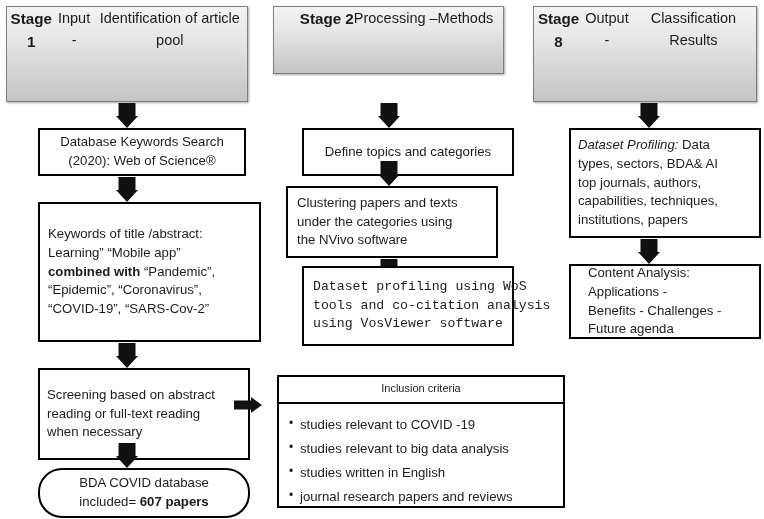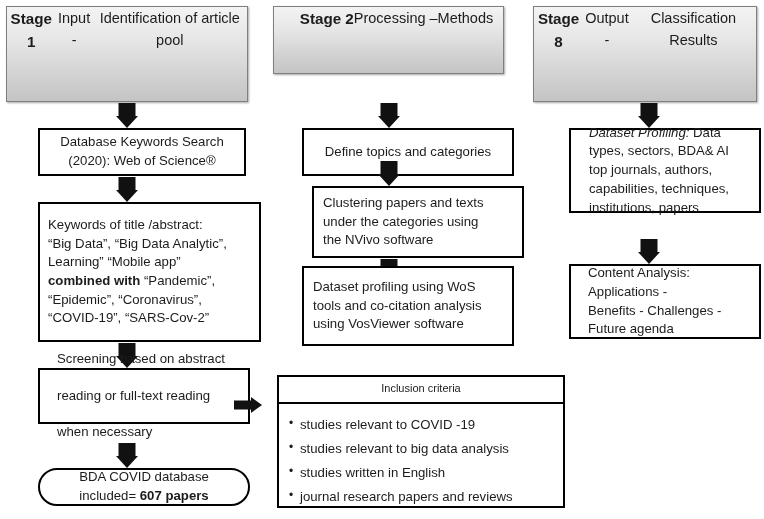--- a/index.html
+++ b/index.html
@@ -151,49 +151,48 @@
     <span class="ln">(2020): Web of Science®</span>
   </div>
 
   <div class="arrow-down" style="left:127px; top:177px; width:0; height:26px;">
     <div class="shaft" style="top:0; width:17px; height:14px;"></div>
     <div class="head" style="top:13px;"></div>
   </div>
 
   <div class="box left" style="left:22px; top:202px; width:223px; height:140px; padding:5px 8px;">
     <span class="ln">Keywords of title /abstract:</span>
-    <span class="ln">“Big Data”,  “Big Data Analytic”,</span>
     <span class="ln">Learning” “Mobile app”</span>
     <span class="ln"><b class="bold">combined with</b><span> “Pandemic”,</span></span>
     <span class="ln">“Epidemic”, “Coronavirus”,</span>
     <span class="ln">“COVID-19”, “SARS-Cov-2”</span>
   </div>
 
   <div class="arrow-down" style="left:127px; top:343px; width:0; height:26px;">
     <div class="shaft" style="top:0; width:17px; height:14px;"></div>
     <div class="head" style="top:13px;"></div>
   </div>
 
-  <div class="box left" style="left:22px; top:368px; width:212px; height:56px; padding:5px 17px;gap:18px;">
+  <div class="box left" style="left:22px; top:368px; width:212px; height:92px; padding:5px 7px;">
     <span class="ln">Screening based on abstract</span>
     <span class="ln">reading or full-text reading</span>
     <span class="ln">when necessary</span>
   </div>
 
   <div class="arrow-right" style="left:234px; top:397px; width:28px; height:16px;">
     <div class="shaft-h" style="left:0; width:19px; height:9px;"></div>
     <div class="head-h" style="left:17px;"></div>
   </div>
 
   <div class="arrow-down" style="left:127px; top:443px; width:0; height:26px;">
     <div class="shaft" style="top:0; width:17px; height:14px;"></div>
     <div class="head" style="top:13px;"></div>
   </div>
 
-  <div class="box center" style="left:22px; top:468px; width:212px; height:38px;border-radius:24px;">
+  <div class="box center" style="left:22px; top:468px; width:212px; height:50px;border-radius:24px;">
     <span class="ln">BDA COVID database</span>
     <span class="ln"><span>included= </span><b class="bold">607 papers</b></span>
   </div>
 
   <div class="stage-header" style="left:273px; top:6px; width:231px; height:68px;padding-left:16px;">
     <span class="stage-title">Stage 2</span>
     <span>Processing –</span>
     <span>Methods</span>
   </div>
 
@@ -204,49 +203,49 @@
 
   <div class="box center" style="left:286px; top:128px; width:212px; height:48px;">
     <span class="ln">Define topics and categories</span>
   </div>
 
   <div class="arrow-down" style="left:389px; top:161px; width:0; height:26px;">
     <div class="shaft" style="top:0; width:17px; height:14px;"></div>
     <div class="head" style="top:13px;"></div>
   </div>
 
-  <div class="box left" style="left:296px; top:186px; width:212px; height:72px; padding:5px 9px;">
+  <div class="box left" style="left:270px; top:186px; width:212px; height:72px; padding:5px 9px;">
     <span class="ln">Clustering papers and texts</span>
     <span class="ln">under the categories using</span>
     <span class="ln">the NVivo software</span>
   </div>
 
   <div class="arrow-down" style="left:389px; top:259px; width:0; height:26px;">
     <div class="shaft" style="top:0; width:17px; height:14px;"></div>
     <div class="head" style="top:13px;"></div>
   </div>
 
-  <div class="box left" style="left:286px; top:266px; width:212px; height:80px; padding:5px 9px;">
+  <div class="box left" style="left:286px; top:266px; width:212px; height:80px; padding:5px 9px;font-family:Liberation Mono, monospace;">
     <span class="ln">Dataset profiling using WoS</span>
     <span class="ln">tools and co-citation analysis</span>
     <span class="ln">using VosViewer software</span>
   </div>
 
   <div class="stage-header" style="left:533px; top:6px; width:224px; height:96px;">
     <span class="stage-title">Stage 8</span>
     <span>Output -</span>
     <span>Classification Results</span>
   </div>
 
   <div class="arrow-down" style="left:649px; top:103px; width:0; height:26px;">
     <div class="shaft" style="top:0; width:17px; height:14px;"></div>
     <div class="head" style="top:13px;"></div>
   </div>
 
-  <div class="box left" style="left:553px; top:128px; width:192px; height:85px; padding:5px 18px;">
+  <div class="box left" style="left:553px; top:128px; width:192px; height:110px; padding:5px 7px;">
     <span class="ln"><i class="ital">Dataset Profiling:</i><span> Data</span></span>
     <span class="ln">types, sectors, BDA&amp; AI</span>
     <span class="ln">top journals, authors,</span>
     <span class="ln">capabilities, techniques,</span>
     <span class="ln">institutions, papers</span>
   </div>
 
   <div class="arrow-down" style="left:649px; top:239px; width:0; height:26px;">
     <div class="shaft" style="top:0; width:17px; height:14px;"></div>
     <div class="head" style="top:13px;"></div>

